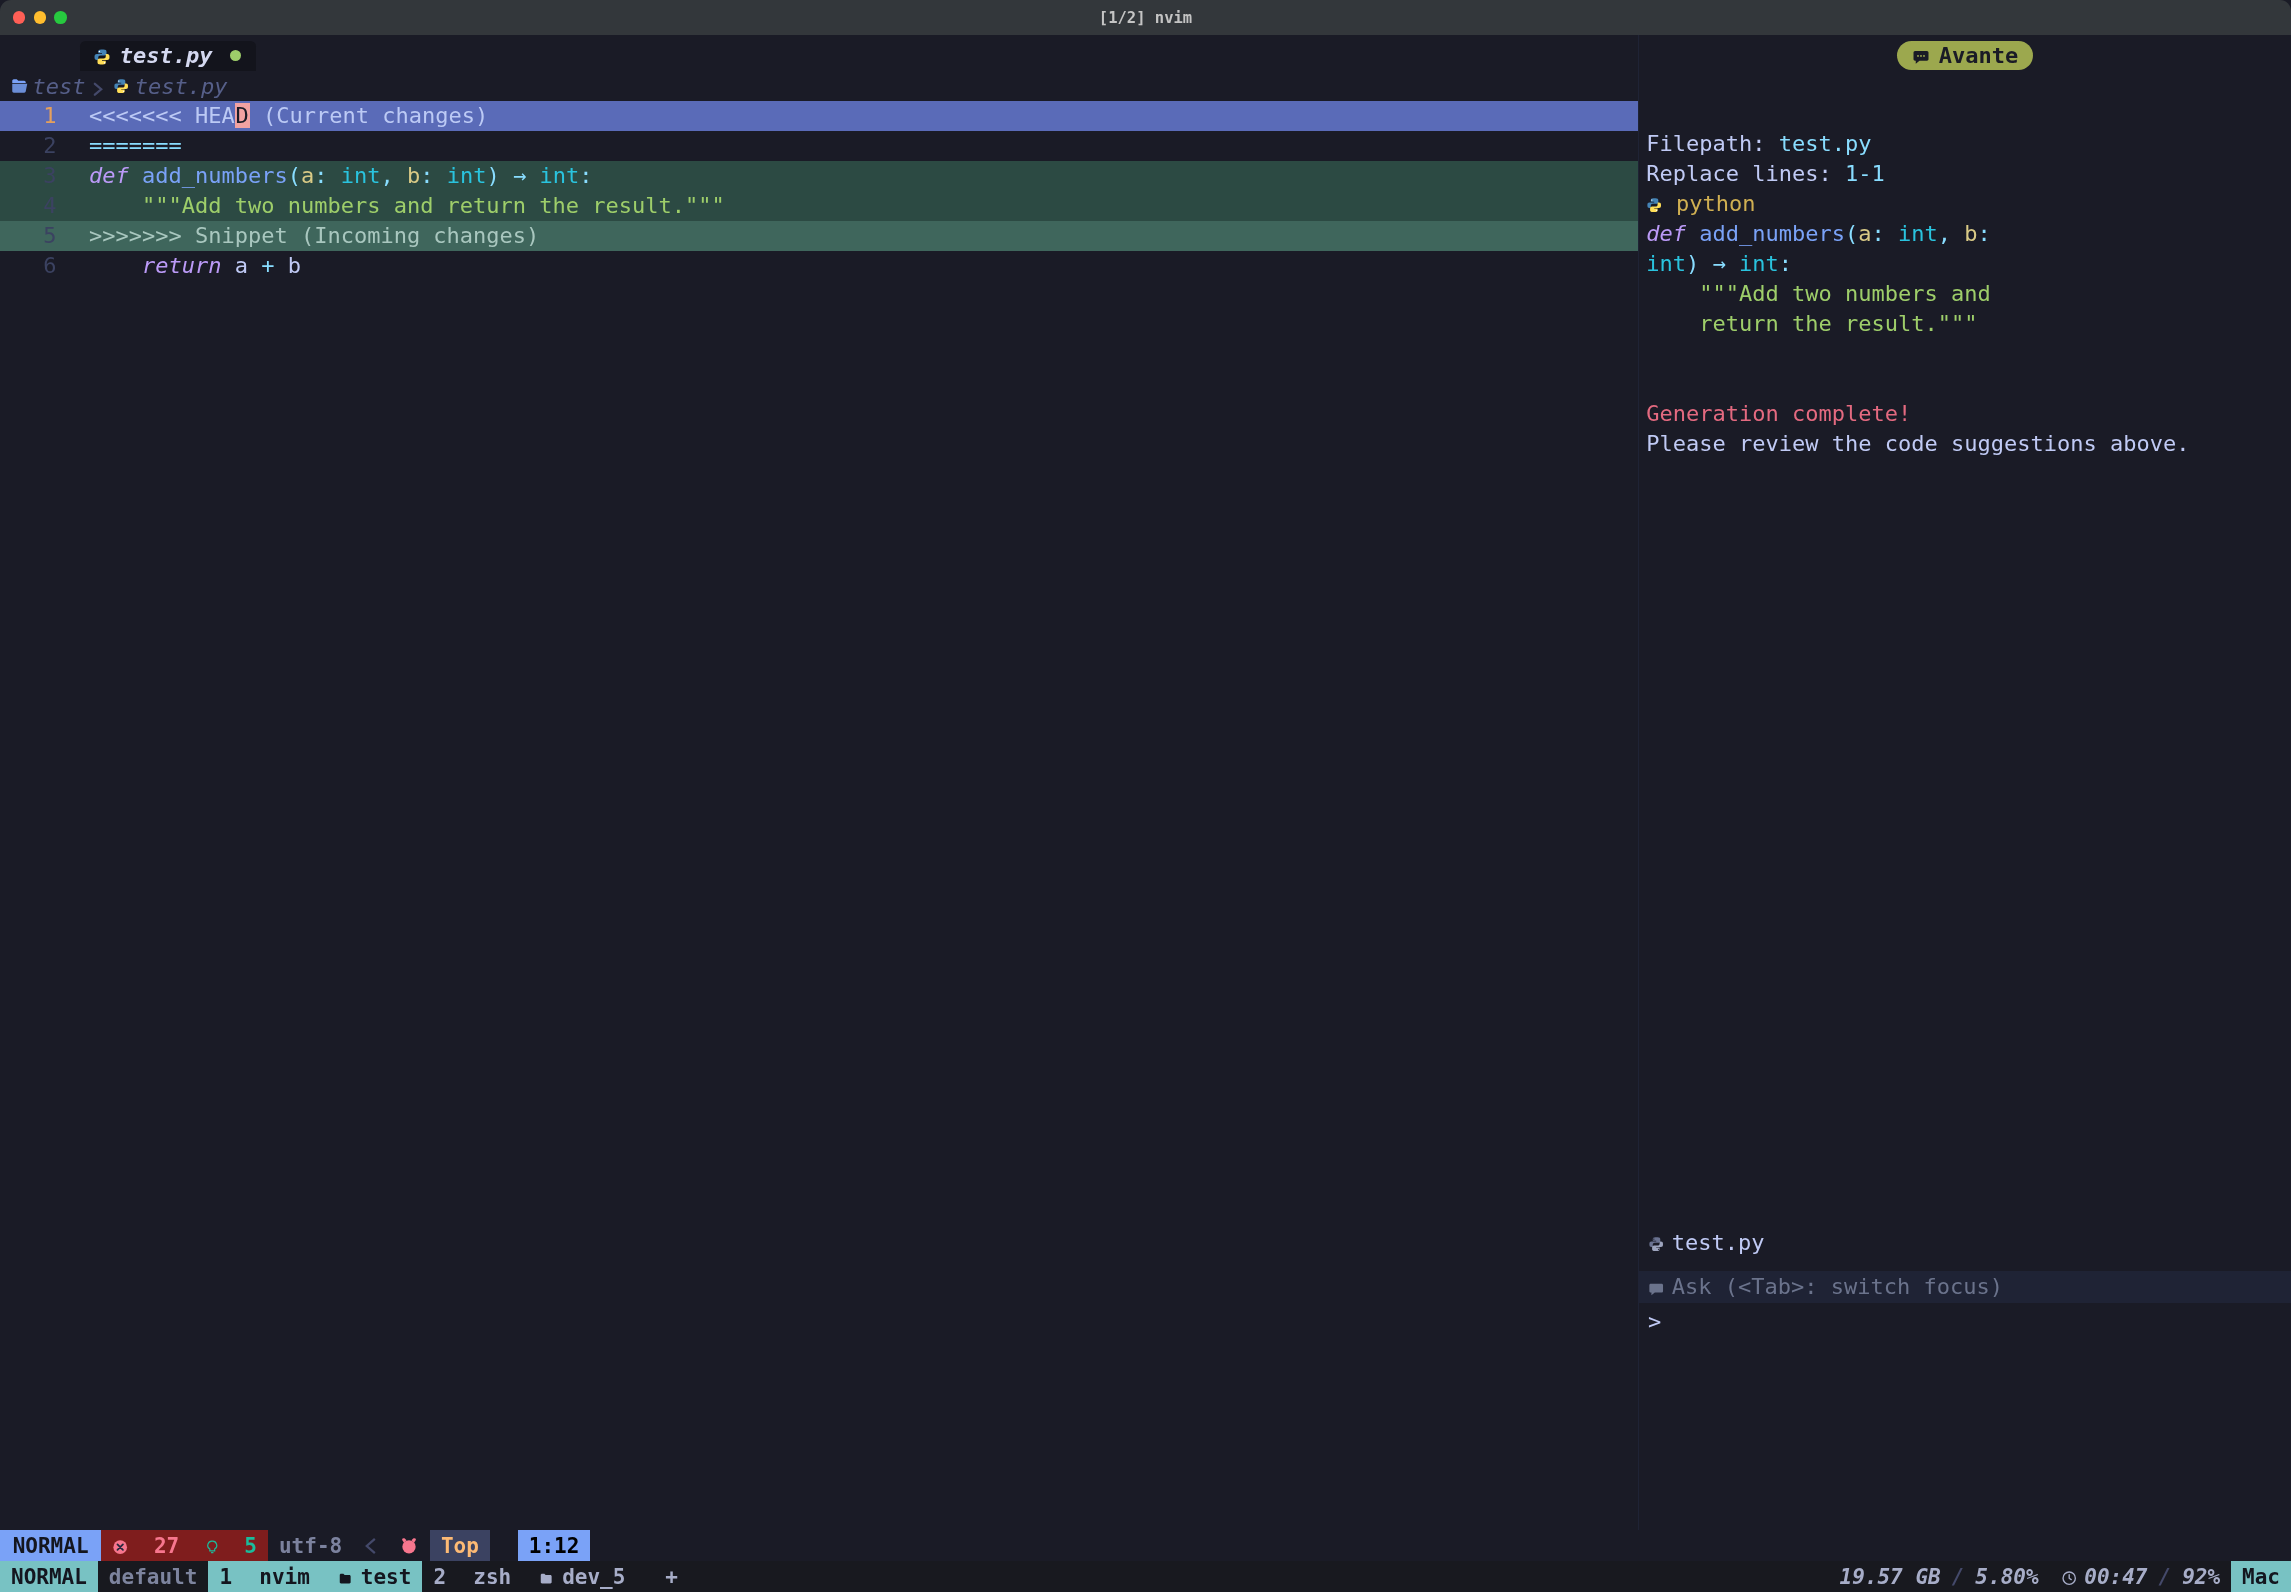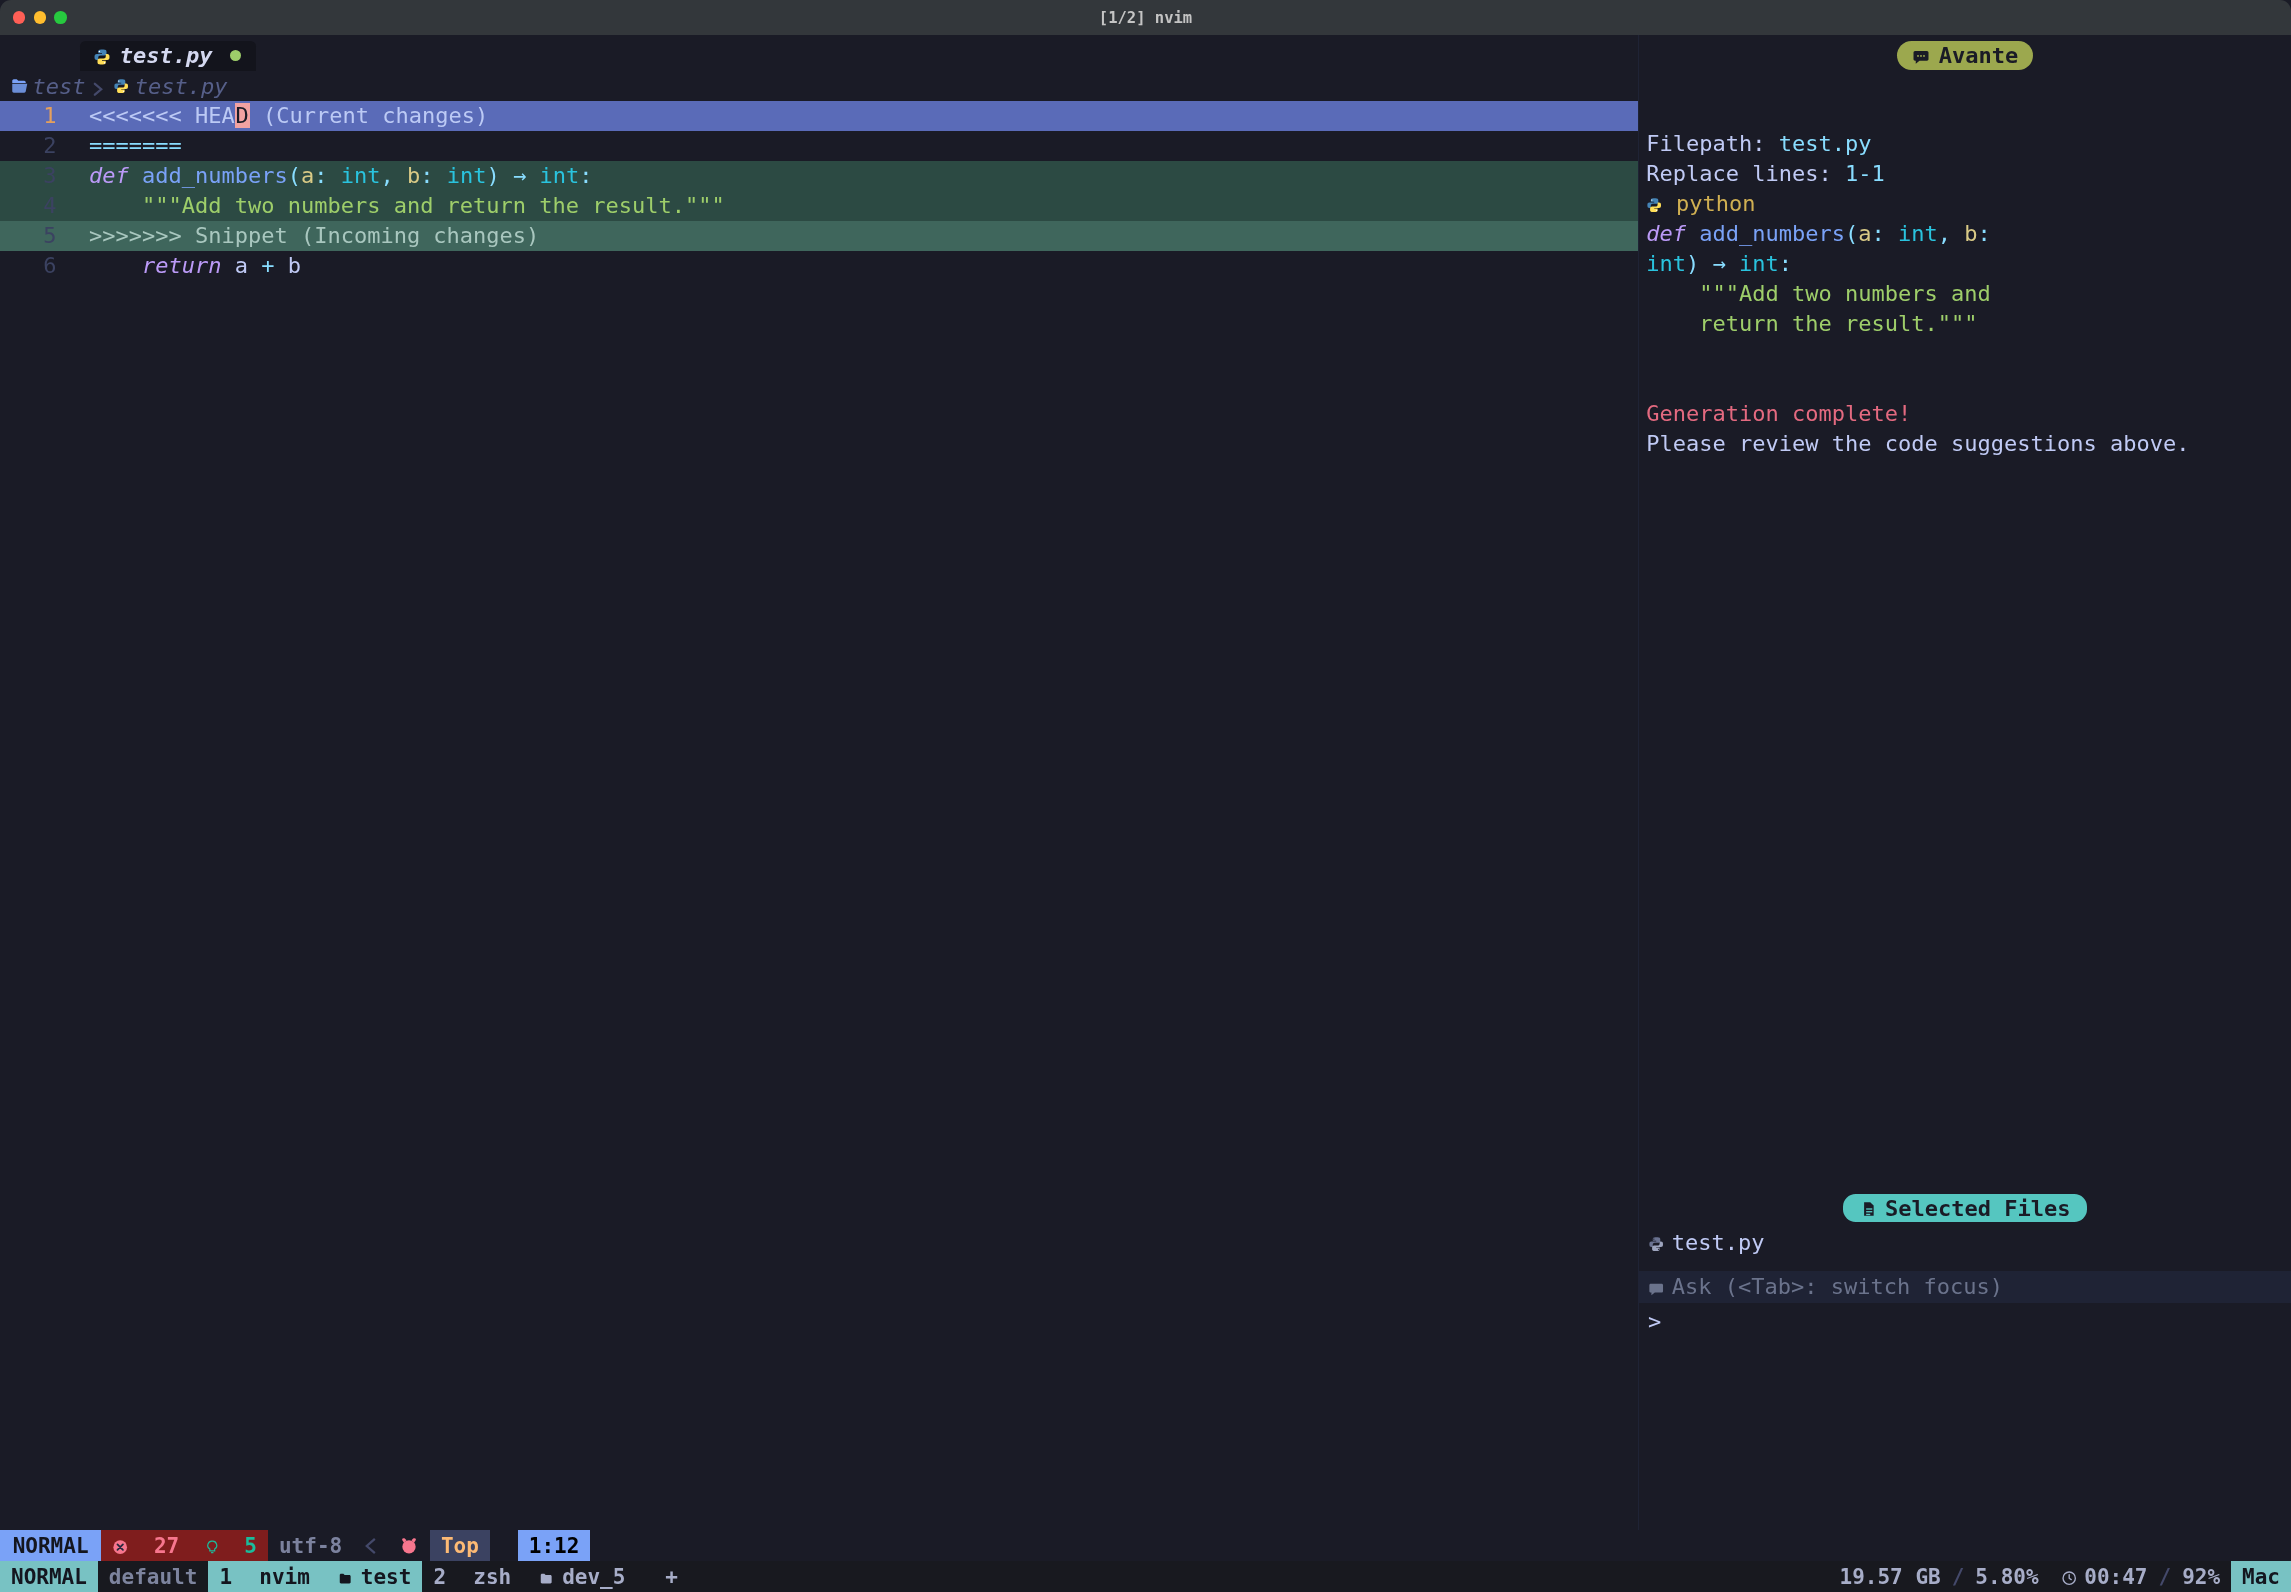--- a/index.html
+++ b/index.html
@@ -201,21 +201,21 @@
   .seg-enc { color:#7c829e;}
   .seg-freebsd { color:#f7768e;}
   .seg-top { background:#3b4261; color:#fdba74;}
   .seg-pos { background:#7aa2f7; color:#000000; font-weight:700;margin-left:28px;}
 
   .t2-normal { background:#78c2c3; color:#14161f; font-weight:700;}
   .t2-default { background:#18191f; color:#7d849e;}
   .t2-active { background:#78c2c3; color:#14161f; font-weight:600;}
   .t2-inactive { background:#18191f; color:#a7adc8;}
   .t2-flex { flex:1; background:#18191f;}
-  .t2-stats { background:#18191f; color:#a7adc8;}
+  .t2-stats { background:#18191f; color:#a7adc8;font-style:italic;}
   .t2-mac { background:#78c2c3; color:#14161f; font-weight:700;}
 
   .icon-inline { display:inline-flex; width:20px; justify-content:center;}
 
   svg { display: inline-block; vertical-align: -2.7px;}
 </style>
 </head>
 <body>
 
 <div class="titlebar">
@@ -327,34 +327,20 @@
 <span><span>    </span><span class="avante-code-str">"""Add two numbers and </span></span>
 <span><span class="avante-code-str">    return the result."""</span></span>
 
 
 <span class="avante-done1">Generation complete!</span>
 <span class="avante-done2">Please review the code suggestions above.</span>
 </div>
 
       <div class="spacer-flex"></div>
 
-      <div class="sel-header">
-        <div class="sel-pill">
-          <span>
-            <svg width="16.4" height="18" viewBox="0 0 24 24">
-                <path fill="#1a1b26" d="M6 2h9l5 5v15H6V2z"></path>
-                <path fill="#55c6c0" d="M15 2v5h5" opacity="0.01"></path>
-                <rect x="9" y="11" width="9" height="2" fill="#55c6c0"></rect>
-                <rect x="9" y="15" width="9" height="2" fill="#55c6c0"></rect>
-                <rect x="9" y="19" width="6" height="2" fill="#55c6c0"></rect>
-              </svg>
-          </span>
-          <span>Selected Files</span>
-        </div>
-      </div>
       <div class="sel-list">
         <span class="py-icon">
           <svg width="16.4" height="16.4" viewBox="0 0 24 24">
               <path fill="#6a7290" d="M11 2c-3 0-4 1-4 3v2h5v1H5c-2 0-3 1-3 4s1 4 3 4h2v-3c0-2 1-3 3-3h5c2 0 3-1 3-3V5c0-2-1-3-4-3h-3z"></path>
               <circle cx="8.5" cy="4.5" r="1" fill="#1a1b26"></circle>
               <path fill="#9da4bd" d="M13 22c3 0 4-1 4-3v-2h-5v-1h7c2 0 3-1 3-4s-1-4-3-4h-2v3c0 2-1 3-3 3H9c-2 0-3 1-3 3v2c0 2 1 3 4 3h3z"></path>
               <circle cx="15.5" cy="19.5" r="1" fill="#1a1b26"></circle>
             </svg>
         </span>
         <span>test.py</span>

